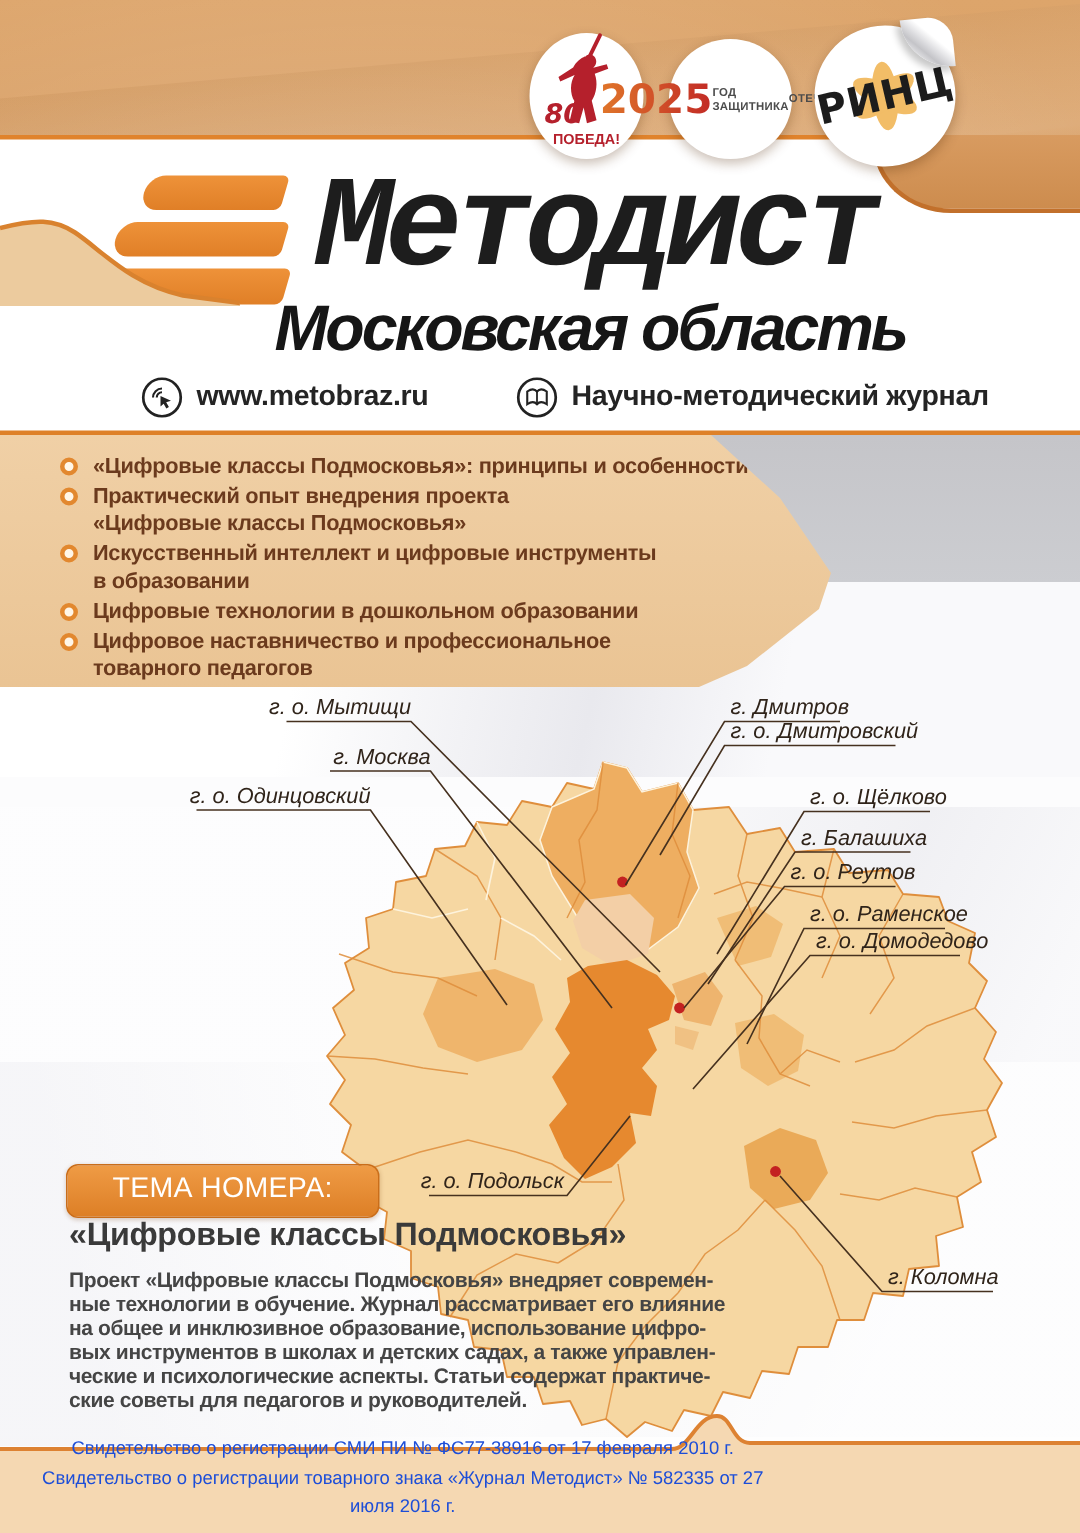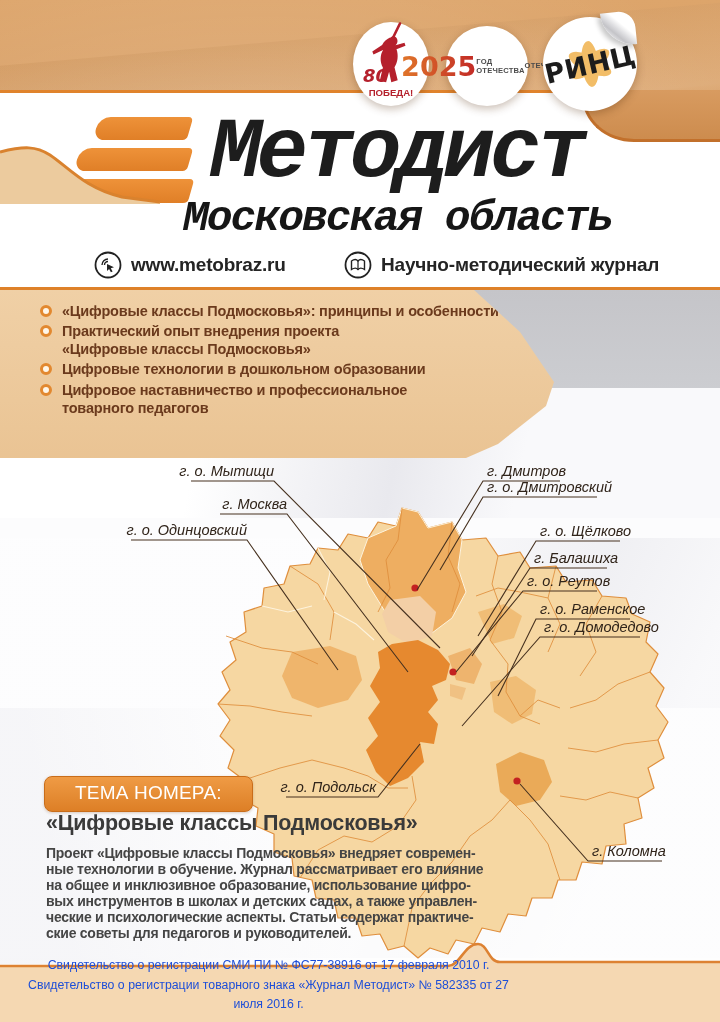--- a/index.html
+++ b/index.html
@@ -28,21 +28,21 @@
   .stripes{position:absolute;left:58px;top:24px;width:150px;height:104px;}
   .stripes .bar{position:absolute;background:linear-gradient(180deg,#ee9239,#e07f27);
                 border-radius:13px 5px 5px 13px;transform:skewX(-16deg);}
   .stripes .b1{left:38px;top:0;width:94px;height:23px;}
   .stripes .b2{left:19px;top:31px;width:113px;height:23px;}
   .stripes .b3{left:0;top:62px;width:133px;height:24px;}
 
   .masthead-title{position:absolute;left:210px;top:14px;font-family:Liberation Mono, monospace;
       font-size:86px;line-height:92px;font-weight:bold;font-style:oblique 14deg;
       letter-spacing:-5px;color:#1d1d1d;white-space:nowrap;}
-  .masthead-region{position:absolute;left:183px;top:102px;font-family:Liberation Mono, monospace;
+  .masthead-region{position:absolute;left:183px;top:102px;font-family:Liberation Sans, sans-serif;
       font-size:43px;line-height:48px;font-weight:bold;font-style:oblique 14deg;
       letter-spacing:-2px;color:#161616;white-space:nowrap;}
 
   .info-bar{position:absolute;left:0;top:158px;width:720px;height:36px;}
   .info-item{position:absolute;display:flex;align-items:center;gap:9px;}
   .info-item .txt{font-size:19px;font-weight:bold;color:#242424;letter-spacing:-0.2px;}
   .ii-site{left:94px;top:0;}
   .ii-journal{left:344px;top:0;}
 
   
@@ -159,21 +159,21 @@
         <rect x="41" y="-1" width="2.6" height="24" rx="1.3" transform="rotate(26 42 11)"></rect>
         <path d="M37,16 c3,-3.5 7.5,-1 7.5,3 c0,2 -1,3.2 -2,4.2 l9,-2.4 1,3 -9,3.4 c2.2,6 1.2,13 -2,18 l3.2,13 -6.4,2 -2.2,-10.5 -3,10.5 -6.4,-1.2 3.2,-13.6 c-3,-5 -3,-12.4 0.2,-17.4 l-9.6,4.4 -1.2,-3 9.8,-6.4 c2,-4 5,-6 8,-7.5 z"></path>
         <text x="10" y="60" font-size="18" font-weight="bold" font-style="italic" font-family="DejaVu Sans, Liberation Sans, sans-serif">80</text>
         <text x="38" y="74" font-size="9.6" font-weight="bold" text-anchor="middle" font-family="Liberation Sans, sans-serif">ПОБЕДА!</text>
       </g>
     </svg>
   </div>
 
   <div class="badge badge-year">
     <div class="num">2025</div>
-    <div class="cap">ГОД ОТЕЧЕСТВА</div>
+    <div class="cap">ГОД ЗАЩИТНИКА</div>
     <div class="cap">ОТЕЧЕСТВА</div>
   </div>
 
   <div class="badge badge-rinc">
     <svg class="flower" width="70" height="70" viewBox="0 0 70 70">
       <g fill="#f2bd67" transform="translate(35,35)">
         <ellipse rx="8.5" ry="23"></ellipse>
         <ellipse rx="8.5" ry="23" transform="rotate(60)"></ellipse>
         <ellipse rx="8.5" ry="23" transform="rotate(120)"></ellipse>
       </g>
@@ -192,20 +192,25 @@
   <div class="topics-band">
     <ul class="topics">
       <li>
           <span class="dot"></span>
           <span class="t">«Цифровые классы Подмосковья»: принципы и особенности</span>
         </li>
       <li>
           <span class="dot"></span>
           <span class="t">Практический опыт внедрения проекта
 «Цифровые классы Подмосковья»</span>
+        </li>
+      <li>
+          <span class="dot"></span>
+          <span class="t">Искусственный интеллект и цифровые инструменты
+в образовании</span>
         </li>
       <li>
           <span class="dot"></span>
           <span class="t">Цифровые технологии в дошкольном образовании</span>
         </li>
       <li>
           <span class="dot"></span>
           <span class="t">Цифровое наставничество и профессиональное
 товарного педагогов</span>
         </li>

